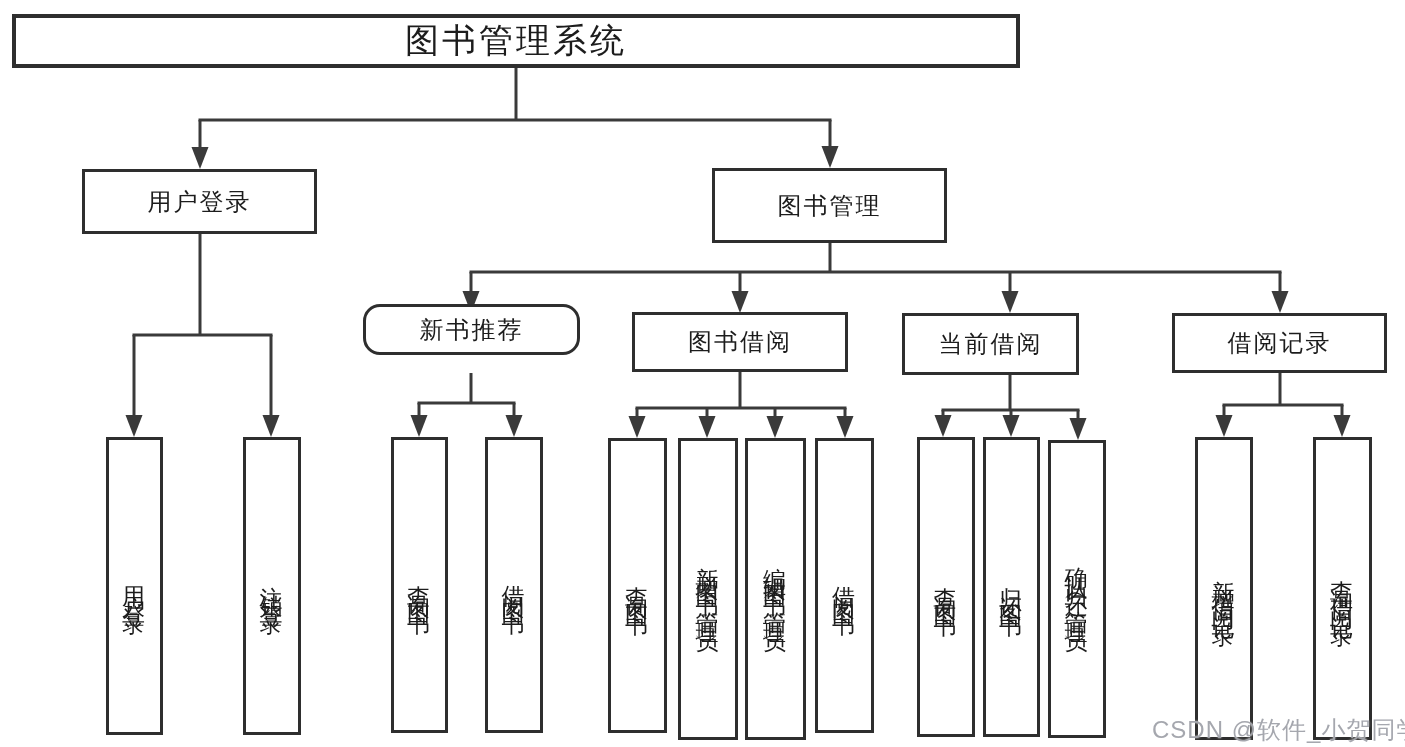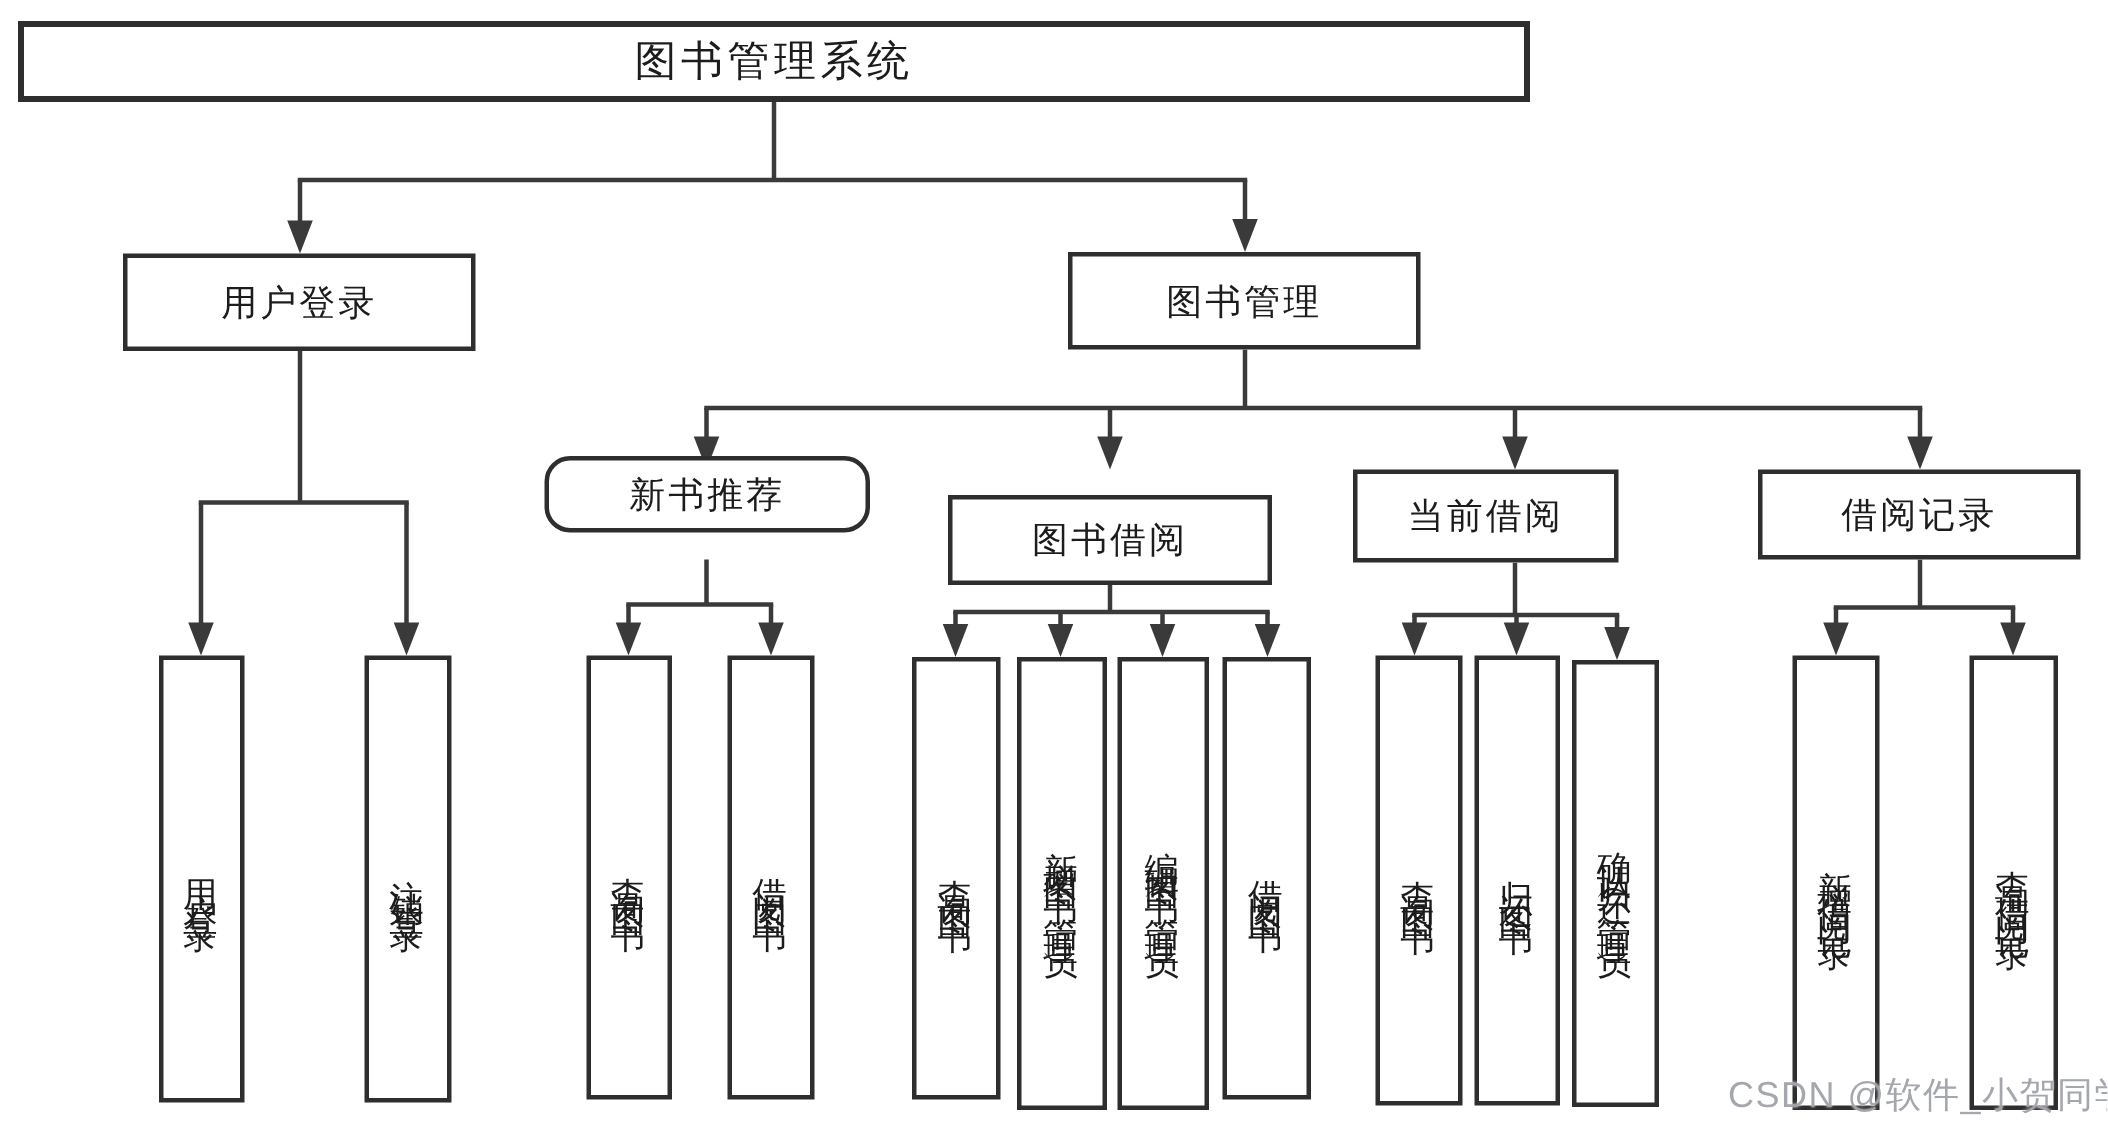--- a/index.html
+++ b/index.html
@@ -23,21 +23,21 @@
     display: flex;
     align-items: center;
     justify-content: center;
     color: #1c1c1c;
     font-size: 24px;
     letter-spacing: 2px;
     white-space: nowrap;
   }
   .hbox.root {
     border-width: 4px;
-    font-size: 28px;
+    font-size: 34px;
     letter-spacing: 3px;
   }
   .vbox {
     position: absolute;
     box-sizing: border-box;
     border: 3px solid #2e2e2e;
     background: #ffffff;
     display: flex;
     align-items: center;
     justify-content: center;
@@ -128,35 +128,35 @@
     <polygon points="1342,437 1333.5,415 1350.5,415"></polygon>
   </svg>
 
   <div class="hbox root" style="left:12px; top:14px; width:1008px; height:54px;">
     <span>图书管理系统</span>
   </div>
 
   <div class="hbox" style="left:82px; top:169px; width:235px; height:65px;">
     <span>用户登录</span>
   </div>
-  <div class="hbox" style="left:712px; top:168px; width:235px; height:65px;text-align:right;">
+  <div class="hbox" style="left:712px; top:168px; width:235px; height:75px;text-align:right;">
     <span>图书管理</span>
   </div>
 
   <div class="vbox" style="left:106px; top:437px; width:57px; height:298px;">
     <span class="vtext">用户登录</span>
   </div>
   <div class="vbox" style="left:243px; top:437px; width:58px; height:298px;">
     <span class="vtext">注销登录</span>
   </div>
 
   <div class="hbox" style="left:363px; top:304px; width:217px; height:51px;border-radius:17px;">
     <span>新书推荐</span>
   </div>
-  <div class="hbox" style="left:632px; top:312px; width:216px; height:60px;margin-top:18px;">
+  <div class="hbox" style="left:632px; top:312px; width:216px; height:60px;">
     <span>图书借阅</span>
   </div>
   <div class="hbox" style="left:902px; top:313px; width:177px; height:62px;">
     <span>当前借阅</span>
   </div>
   <div class="hbox" style="left:1172px; top:313px; width:215px; height:60px;">
     <span>借阅记录</span>
   </div>
 
   <div class="vbox" style="left:391px; top:437px; width:57px; height:296px;">

